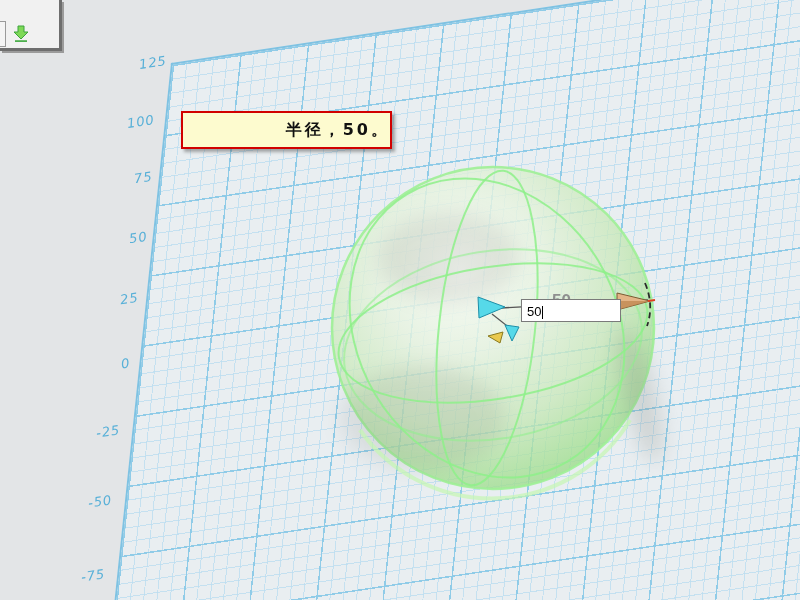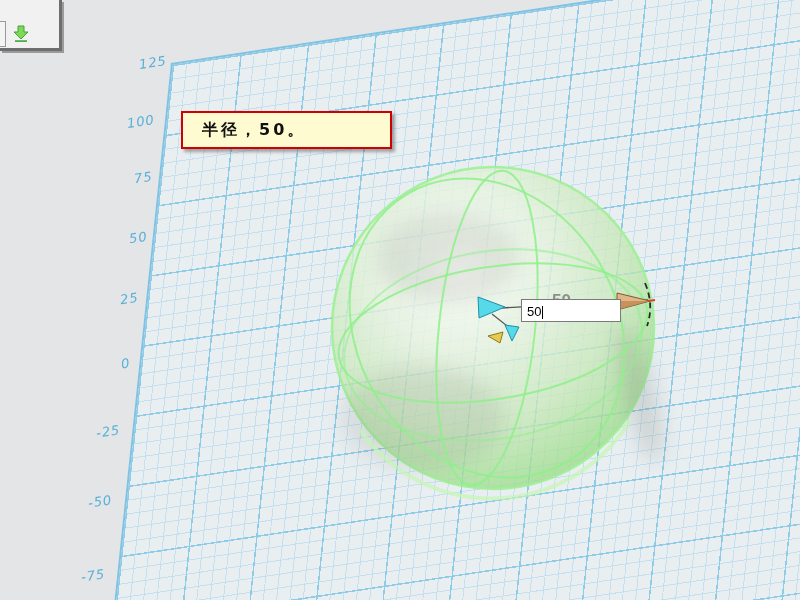--- a/index.html
+++ b/index.html
@@ -37,20 +37,21 @@
   
   .scene-svg{position:absolute;left:0;top:0;width:800px;height:600px;pointer-events:none;}
   
   .tooltip{
     position:absolute;left:181px;top:111px;width:188px;height:34px;
     background:#fdfbcf;border:2px solid #d10000;
     box-shadow:3px 3px 3px rgba(90,90,90,0.5);
     font-weight:bold;font-size:16px;letter-spacing:3px;color:#111;
     line-height:34px;padding-left:19px;box-sizing:content-box;
     font-family:"DejaVu Sans", sans-serif;
+    text-align:right;
   }
   
   .radius-box{
     position:absolute;left:521px;top:299px;width:100px;height:23px;
     background:#ffffff;border:1px solid #7a7a7a;
     font-size:13px;color:#000;line-height:23px;padding-left:5px;
     box-sizing:border-box;
   }
   .caret{display:inline-block;width:1px;height:13px;background:#000;
     vertical-align:middle;margin-left:1px;}

